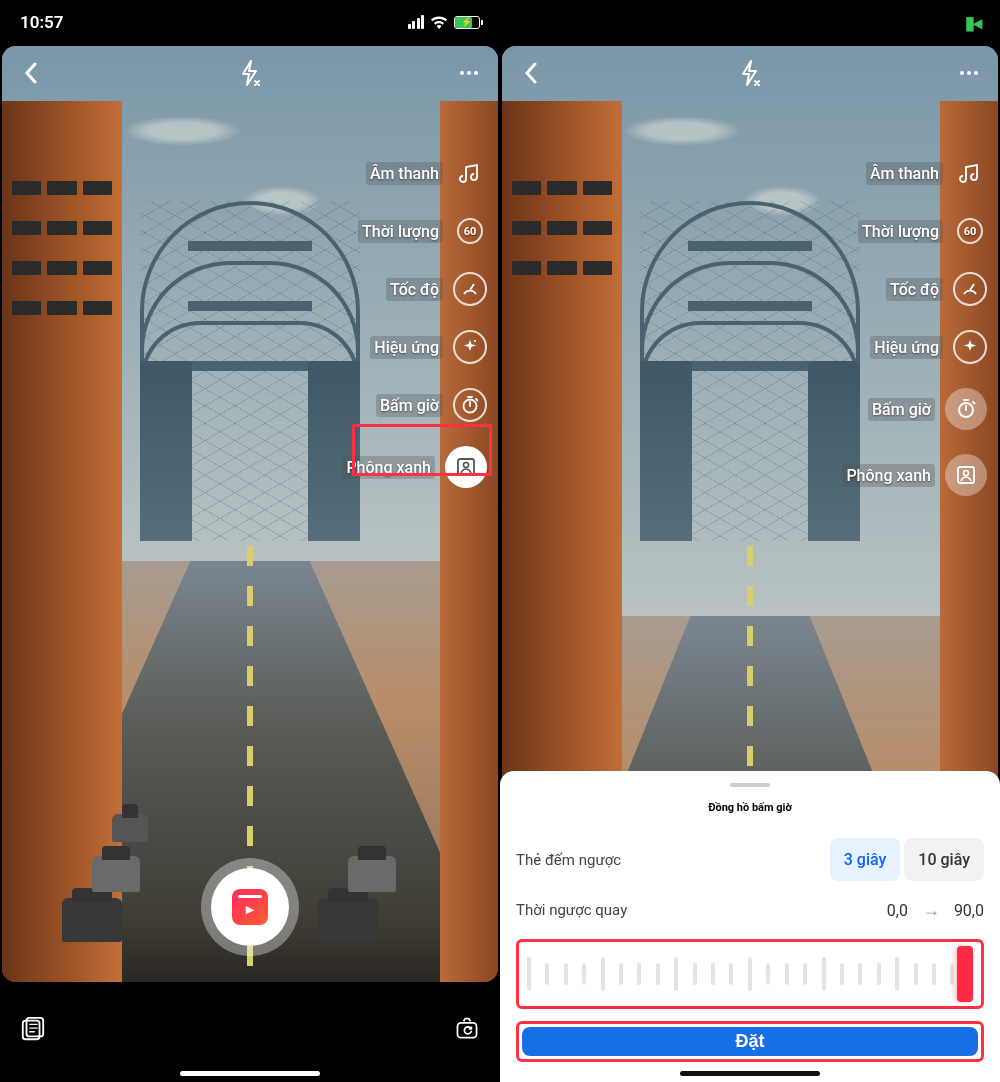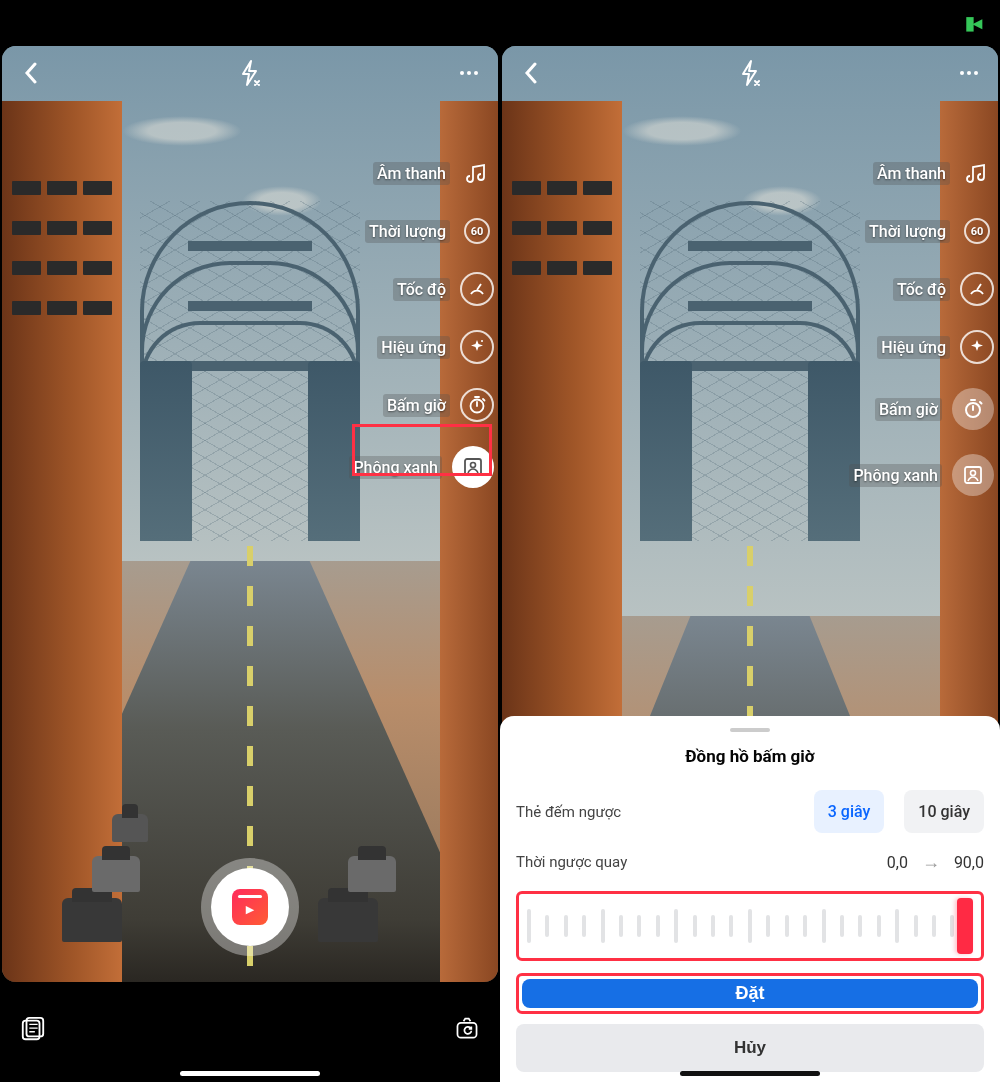--- a/index.html
+++ b/index.html
@@ -106,21 +106,21 @@
   .top-controls {
     position:absolute; top:14px; left:0; right:0; padding:0 16px;
     display:flex; justify-content:space-between; align-items:center;
   }
   .icon-btn { width:26px; height:26px; display:flex; align-items:center; justify-content:center; color:#fff; cursor:pointer;}
   .dots { display:flex; gap:3px;}
   .dot { width:4px; height:4px; border-radius:50%; background:#fff;}
 
   
   .side-menu {
-    position:absolute; top:110px; right:4px;
+    position:absolute; top:110px; right:11px;
     display:flex; flex-direction:column; gap:24px; align-items:flex-end;
   }
   .menu-item {
     display:flex; align-items:center; gap:10px;
     color:#fff; font-size:16px; font-weight:500;
     text-shadow:0 1px 2px rgba(0,0,0,0.5);
     cursor:pointer;
   }
   .menu-label {
     background:rgba(80,80,80,0.3); padding:2px 4px; border-radius:3px;
@@ -173,23 +173,23 @@
     width:140px; height:5px; background:#fff; border-radius:3px;
   }
 
   
   .sheet {
     position:absolute; left:0; right:0; bottom:0;
     background:#fff; border-radius:14px 14px 0 0;
     padding:12px 16px 10px;
   }
   .grabber { width:40px; height:4px; background:#ccc; border-radius:2px; margin:0 auto 14px;}
-  .sheet-title { text-align:center; font-size:17px; font-weight:700; margin-bottom:24px; color:#050505;}
+  .sheet-title { text-align:center; font-size:11px; font-weight:700; margin-bottom:24px; color:#050505;}
   .sheet-row { display:flex; justify-content:space-between; align-items:center; margin-bottom:18px; font-size:15px; color:#444;}
-  .seg-options { display:flex; gap:20px;align-items:center;}
+  .seg-options { display:flex; gap:4px;align-items:center;}
   .seg {
     padding:12px 14px; border-radius:8px; font-size:16px; font-weight:500; cursor:pointer;
   }
   .seg.active { background:#e8f1ff; color:#0a66ff;}
   .seg.inactive { background:#f1f2f4; color:#333;}
   .duration-vals { display:flex; align-items:center; gap:14px; font-size:16px; color:#333;}
   .arrow-r { color:#999; font-size:18px;}
 
   .slider-wrap {
     border:3px solid #ff3044; border-radius:6px; padding:6px 8px; margin-bottom:12px;
@@ -217,20 +217,38 @@
   }
   .pane-right .home-ind {
     position:absolute; left:50%; bottom:6px; transform:translateX(-50%);
     width:140px; height:5px; background:#111; border-radius:3px; z-index:10;
   }
 </style>
 </head>
 <body>
 
 <div class="pane">
+  <div class="status-bar">
+    <span>10:57</span>
+    <div class="status-right">
+      <div class="signal-bars">
+          <div class="bar"></div>
+          <div class="bar"></div>
+          <div class="bar"></div>
+          <div class="bar"></div>
+        </div>
+      <svg class="wifi-icon" width="18" height="14" viewBox="0 0 18 14">
+          <path fill="#fff" d="M9 14l-2.5-3c1.4-1.3 3.6-1.3 5 0L9 14zm-5-6c2.8-2.6 7.2-2.6 10 0l-1.5 1.7c-1.9-1.8-5.1-1.8-7 0L4 8zm-3-3.5C5 .5 13 .5 17 4.5l-1.5 1.7C12.3 3.3 5.7 3.3 2.5 6.2L1 4.5z"></path>
+        </svg>
+      <div class="battery">
+          <div class="battery-fill"></div>
+          <span class="battery-charge">⚡</span>
+        </div>
+    </div>
+  </div>
 
   <div class="camera-viewport">
     <div class="sky"></div>
     <div class="cloud c1"></div>
       <div class="cloud c2"></div>
     <div class="road"></div>
       <div class="road-marks"></div>
     <div class="building-left">
       <div class="window-row" style="top:80px">
           <div class="win"></div>
@@ -545,16 +563,15 @@
           <div class="tick minor"></div>
           <div class="tick minor"></div>
         <div class="tick major"></div>
       </div>
       <div class="slider-handle"></div>
     </div>
 
     <div class="btn-wrap">
       <button class="btn-primary">Đặt</button>
     </div>
-    <button class="btn-secondary">Hủy</button>
   </div>
   <div class="home-ind"></div>
 </div>
 
 </body></html>

